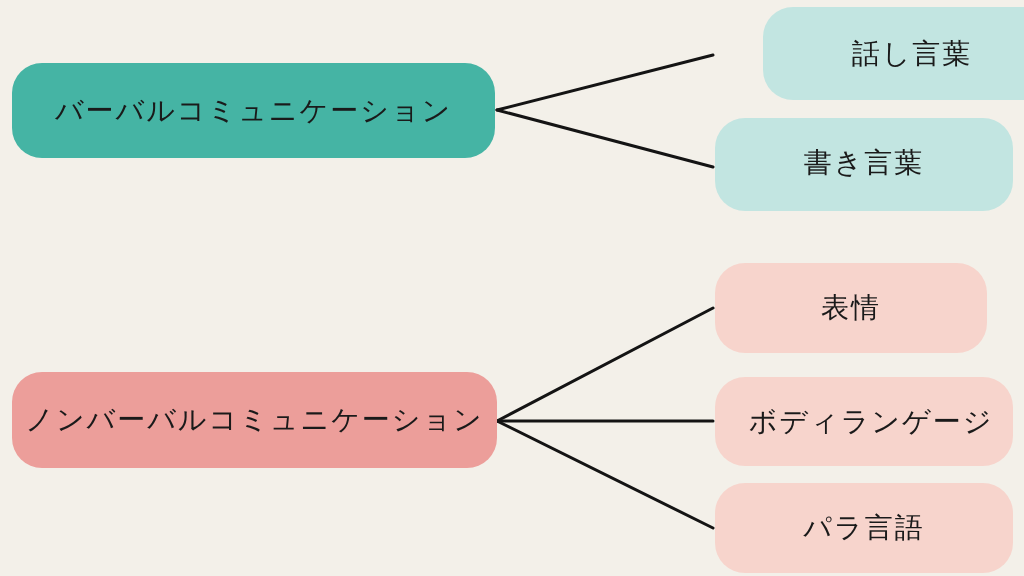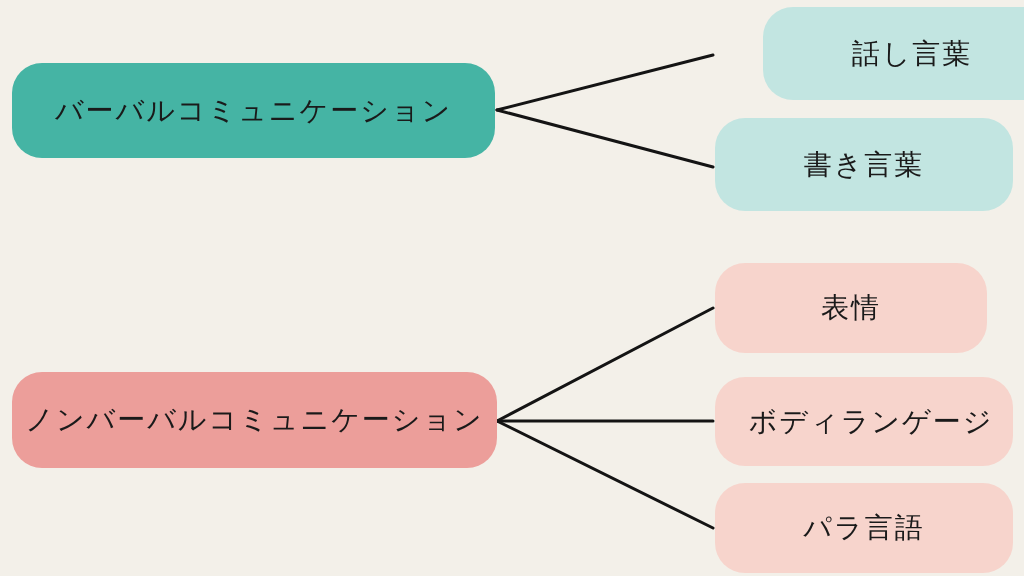--- a/index.html
+++ b/index.html
@@ -48,21 +48,21 @@
     color: var(--text);
   }
   .node.root-teal  { background: var(--root-teal); justify-content: center; }
   .node.leaf-teal  { background: var(--child-teal); }
   .node.root-pink  { background: var(--root-pink); }
   .node.leaf-pink  { background: var(--child-pink); }
 
   
   #node-verbal        { left: 12px;  top: 63px;  width: 483px; height: 95px; }
   #node-spoken        { left: 715px; top: 7px;   width: 298px; height: 93px; margin-left: 48px; }
-  #node-written       { left: 715px; top: 118px; width: 298px; height: 93px; }
+  #node-written       { left: 715px; top: 118px; width: 298px; height: 93px; font-family: Liberation Mono, monospace; }
   #node-nonverbal     { left: 12px;  top: 372px; width: 485px; height: 96px; text-align: center; }
   #node-facial        { left: 715px; top: 263px; width: 272px; height: 90px; }
   #node-bodylanguage  { left: 715px; top: 377px; width: 298px; height: 89px; padding-left: 14px; }
   #node-paralanguage  { left: 715px; top: 483px; width: 298px; height: 90px; }
 </style>
 </head>
 <body>
 
 <div class="canvas">
 

